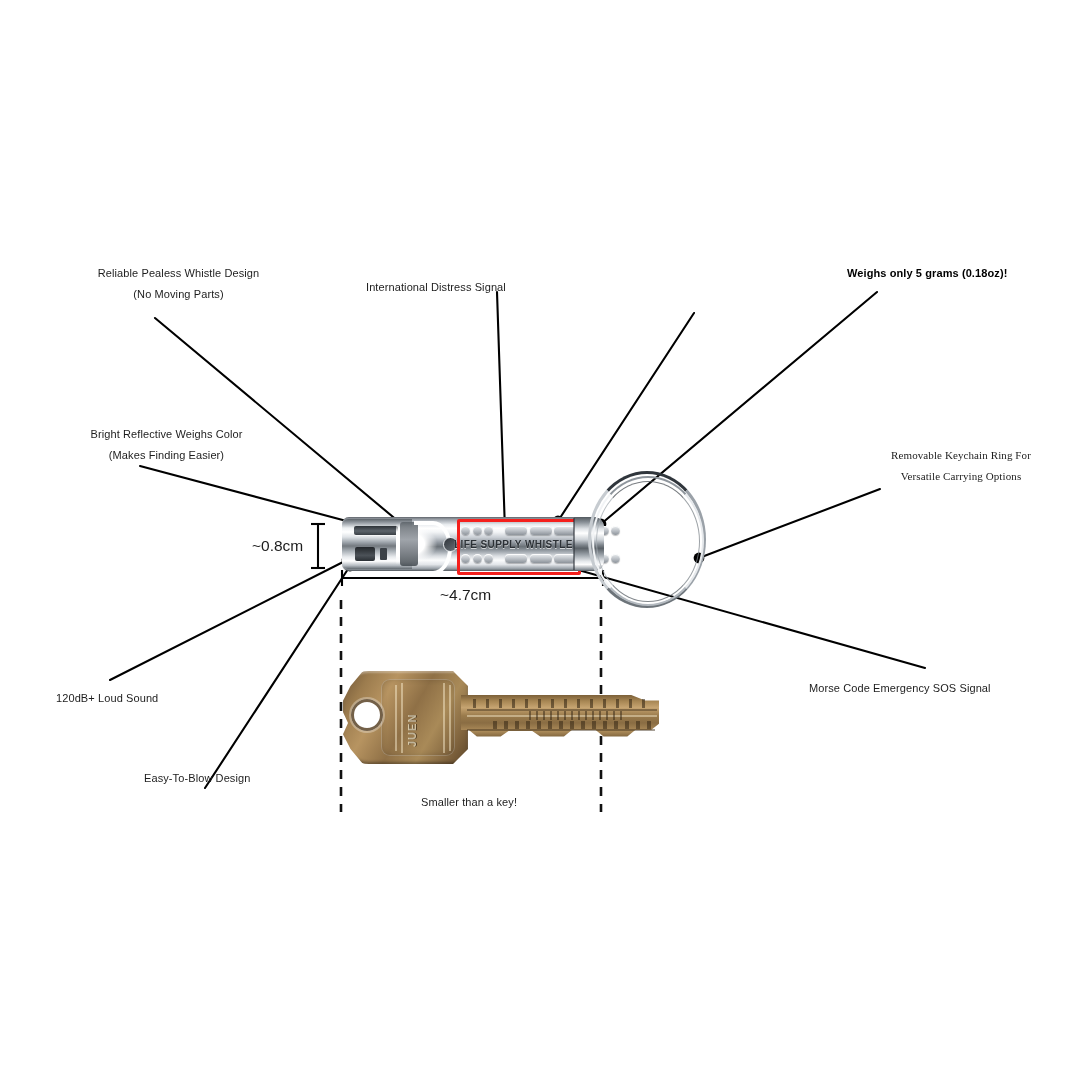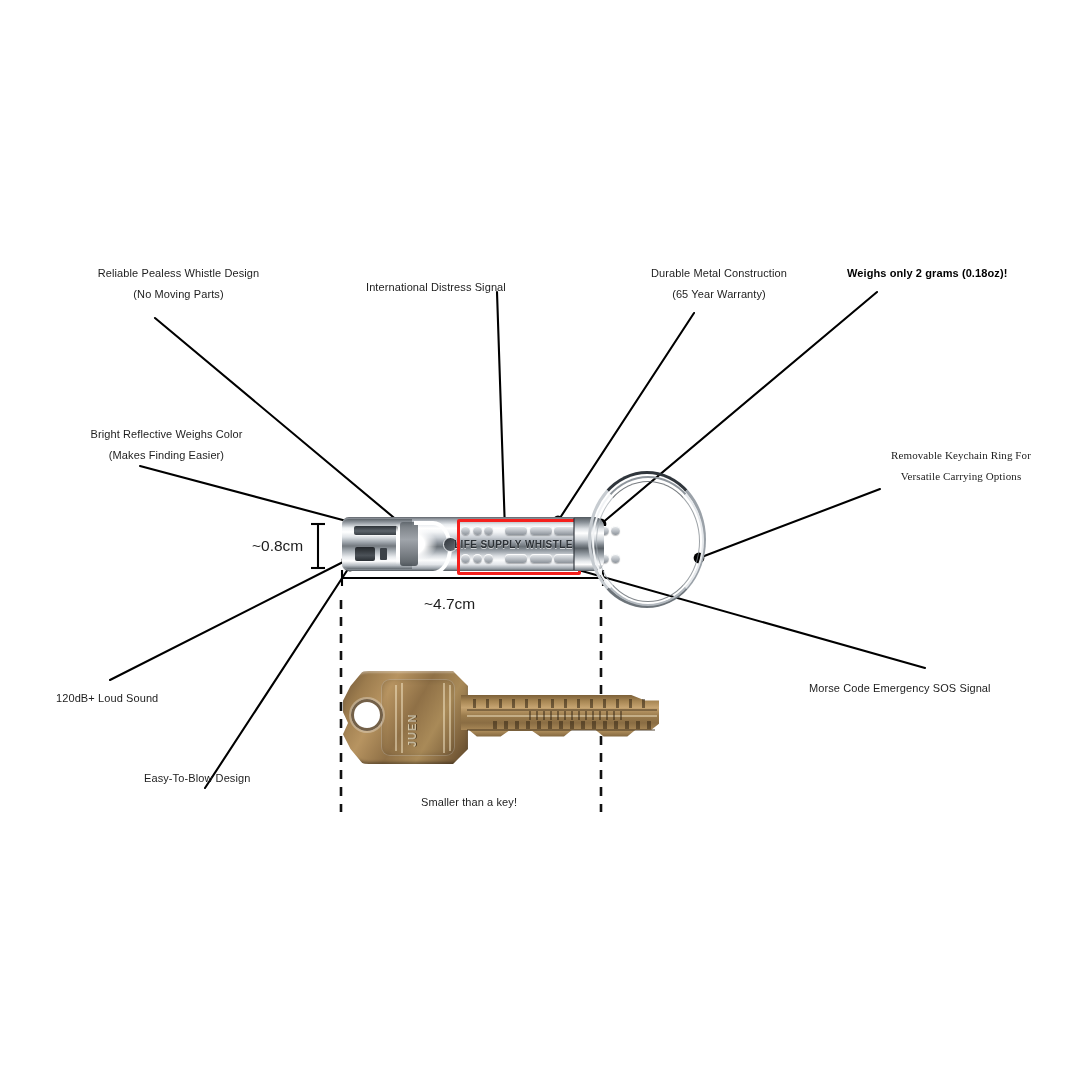--- a/index.html
+++ b/index.html
@@ -217,40 +217,36 @@
     <div class="key-blade"></div>
     <div class="key-groove" style="left:124px;top:46px;width:190px;"></div>
     <div class="key-groove lt" style="left:124px;top:52px;width:190px;"></div>
     <div class="key-groove" style="left:124px;top:66px;width:188px;"></div>
     <div class="key-teeth"></div>
     <div class="key-stamp"></div>
     <div class="key-teeth2"></div>
   </div>
 
   <div class="dim-text" style="left:252px;top:537px;">~0.8cm</div>
-  <div class="dim-text" style="left:424px;top:586px;margin-top:9px;">~4.7cm</div>
+  <div class="dim-text" style="left:440px;top:586px;">~4.7cm</div>
 
   <div class="label" style="left:396px;top:792px;">Smaller than a key!</div>
 
   <div class="label ctr" style="left:32px;top:263px;width:243px;">
     <span class="ln">Reliable Pealess Whistle Design</span>
     <span class="ln">(No Moving Parts)</span>
   </div>
 
   <div class="label" style="left:341px;top:277px;">
     <span class="ln">International Distress Signal</span>
   </div>
 
-  <div class="label ctr" style="left:586px;top:263px;width:216px;">
-    <span class="ln">Durable Metal Construction</span>
-    <span class="ln">(65 Year Warranty)</span>
-  </div>
 
   <div class="label bold" style="left:822px;top:263px;">
-    <span class="ln">Weighs only 2 grams (0.18oz)!</span>
+    <span class="ln">Weighs only 5 grams (0.18oz)!</span>
   </div>
 
   <div class="label ctr" style="left:28px;top:424px;width:227px;">
     <span class="ln">Bright Reflective Weighs Color</span>
     <span class="ln">(Makes Finding Easier)</span>
   </div>
 
   <div class="label ctr" style="left:822px;top:445px;width:228px;font-family:Liberation Serif, serif;">
     <span class="ln">Removable Keychain Ring For</span>
     <span class="ln">Versatile Carrying Options</span>

